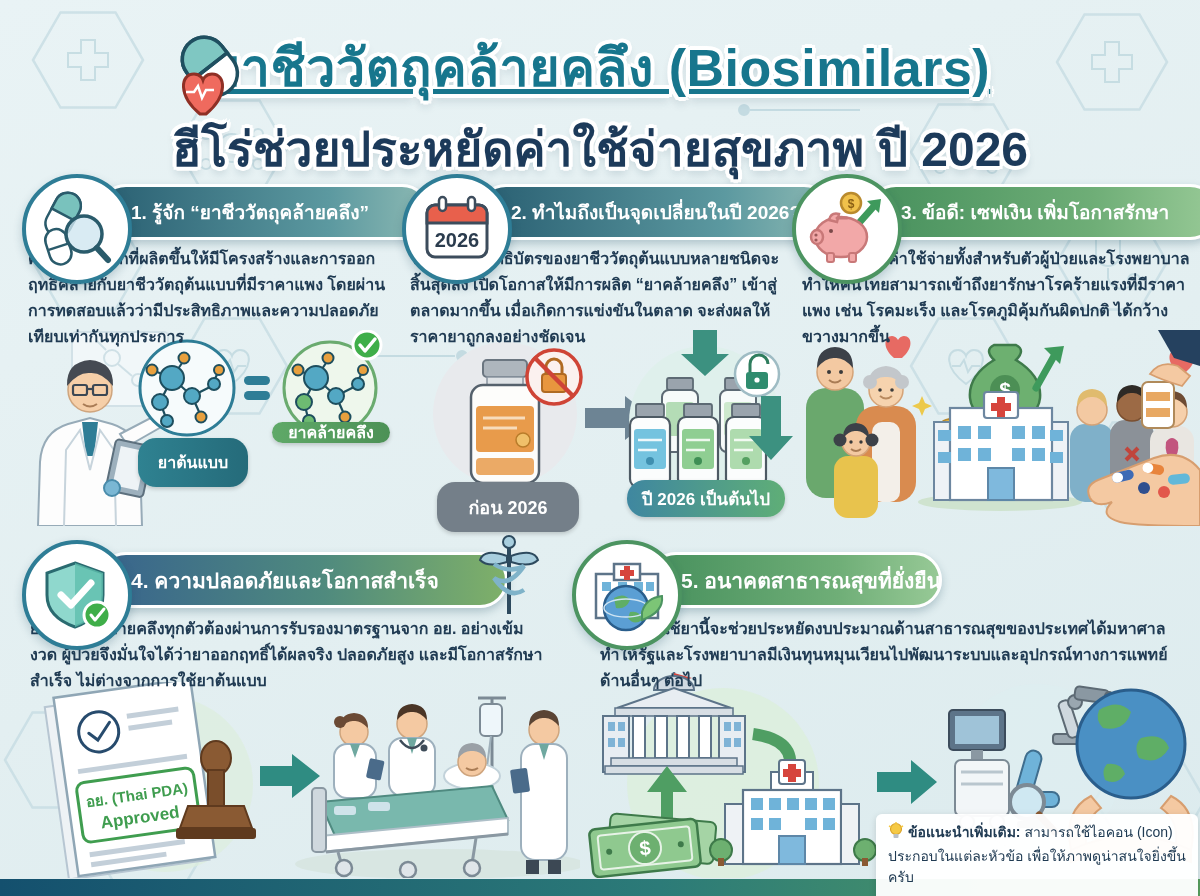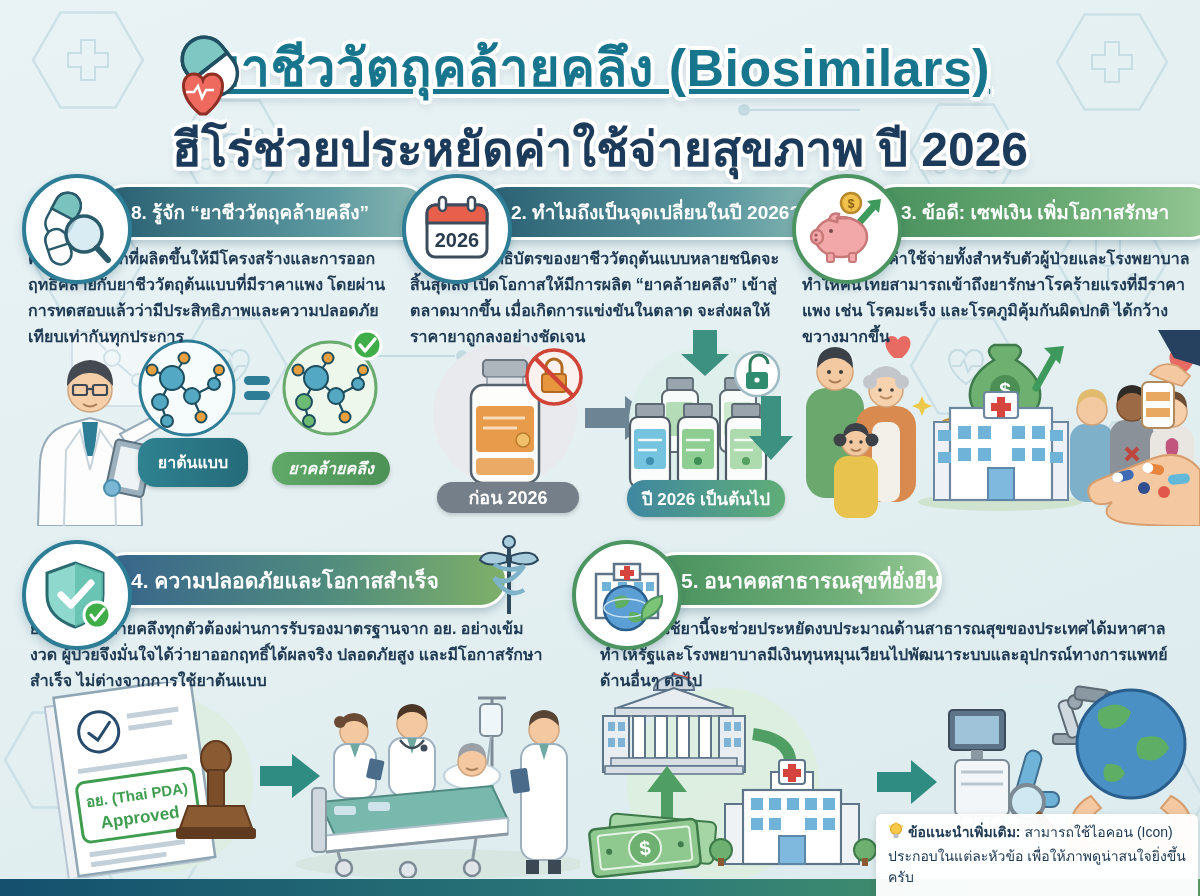--- a/index.html
+++ b/index.html
@@ -162,21 +162,21 @@
       </g>
       <g transform="rotate(-18 22 52)">
         <rect x="8" y="38" width="22" height="36" rx="11" fill="#fff" stroke="#2a5b6b" stroke-width="2.5"></rect>
         <line x1="8" y1="56" x2="30" y2="56" stroke="#2a5b6b" stroke-width="2.5"></line>
       </g>
       <circle cx="46" cy="44" r="18" fill="#cfe6f0" fill-opacity=".8" stroke="#2a5b6b" stroke-width="3.5"></circle>
       <line x1="59" y1="58" x2="70" y2="70" stroke="#2a5b6b" stroke-width="6" stroke-linecap="round"></line>
     </svg>
   </div>
   <div class="sec-pill grad-teal" style="left:98px;top:184px;width:296px;">
-    <span>8. รู้จัก “ยาชีววัตถุคล้ายคลึง”</span>
+    <span>1. รู้จัก “ยาชีววัตถุคล้ายคลึง”</span>
   </div>
   <div class="body-text" style="left:28px;top:246px;width:372px;">คือยาทางเลือกที่ผลิตขึ้นให้มีโครงสร้างและการออกฤทธิ์คล้ายกับยาชีววัตถุต้นแบบที่มีราคาแพง โดยผ่านการทดสอบแล้วว่ามีประสิทธิภาพและความปลอดภัยเทียบเท่ากันทุกประการ</div>
 
   <div class="sec-icon" style="left:402px;top:174px;">
     <svg width="76" height="76" viewBox="0 0 76 76">
       <rect x="8" y="14" width="60" height="52" rx="8" fill="#fff" stroke="#3c4c5c" stroke-width="3"></rect>
       <path d="M8,22 a8,8 0 0 1 8,-8 h44 a8,8 0 0 1 8,8 v10 H8 Z" fill="#e8604c" stroke="#3c4c5c" stroke-width="3"></path>
       <rect x="20" y="6" width="7" height="14" rx="3.5" fill="#fff" stroke="#3c4c5c" stroke-width="2.5"></rect>
       <rect x="49" y="6" width="7" height="14" rx="3.5" fill="#fff" stroke="#3c4c5c" stroke-width="2.5"></rect>
       <text x="38" y="56" text-anchor="middle" font-size="20" font-weight="bold" fill="#2b3c4e">2026</text>
@@ -286,21 +286,21 @@
         <circle cx="343" cy="40" r="5" fill="#e8a03e" stroke="#1d4e5e" stroke-width="2"></circle>
         <circle cx="325" cy="87" r="5.5" fill="#e8a03e" stroke="#1d4e5e" stroke-width="2"></circle>
         <circle cx="289" cy="91" r="6" fill="#6dbb72" stroke="#1d4e5e" stroke-width="2"></circle>
       </g>
       <g>
         <circle cx="347" cy="15" r="14" fill="#3fae49" stroke="#fff" stroke-width="3"></circle>
         <polyline points="340,15 345,21 355,9" fill="none" stroke="#fff" stroke-width="3.5" stroke-linecap="round" stroke-linejoin="round"></polyline>
       </g>
     </svg>
     <div class="mini-pill" style="left:118px;top:108px;width:110px;height:49px;background:linear-gradient(90deg,#2f8291,#256b7a);">ยาต้นแบบ</div>
-    <div class="mini-pill" style="left:252px;top:122px;width:118px;height:33px;background:linear-gradient(90deg,#5fa968,#4c9156);font-style:italic;">ยาคล้ายคลึง</div>
+    <div class="mini-pill" style="left:252px;top:92px;width:118px;height:21px;background:linear-gradient(90deg,#5fa968,#4c9156);">ยาคล้ายคลึง</div>
   </div>
 
   <div class="scene" style="left:405px;top:330px;width:390px;height:196px;">
     <svg width="390" height="196" viewBox="0 0 390 196">
       <circle cx="100" cy="84" r="72" fill="#e8eaed"></circle>
       <g>
         <rect x="78" y="30" width="44" height="17" rx="4" fill="#aeb6bd" stroke="#6b7680" stroke-width="2"></rect>
         <rect x="82" y="47" width="36" height="9" fill="#dfe3e6" stroke="#8a95a0" stroke-width="1.5"></rect>
         <rect x="66" y="55" width="68" height="98" rx="12" fill="#fdfdfb" stroke="#55616c" stroke-width="2.5"></rect>
         <rect x="71" y="76" width="58" height="46" rx="4" fill="#e89b4b"></rect>
@@ -355,21 +355,21 @@
       </g>
       <polygon points="288,0 312,0 312,24 324,24 300,46 276,24 288,24" fill="#3c9180"></polygon>
       <g>
         <circle cx="352" cy="44" r="22" fill="#fff" stroke="#9fbcc4" stroke-width="2.5"></circle>
         <path d="M345,42 v-8 a9,9 0 0 1 18,0" fill="none" stroke="#2f7d5e" stroke-width="3"></path>
         <rect x="341" y="42" width="22" height="17" rx="3" fill="#2f8c6e"></rect>
         <circle cx="352" cy="50" r="2.6" fill="#fff"></circle>
       </g>
       <polygon points="356,66 376,66 376,106 388,106 366,130 344,106 356,106" fill="#3c9180"></polygon>
     </svg>
-    <div class="mini-pill" style="left:32px;top:152px;width:142px;height:31px;background:#747f89;font-size:18px;">ก่อน 2026</div>
+    <div class="mini-pill" style="left:32px;top:152px;width:142px;height:50px;background:#747f89;font-size:18px;">ก่อน 2026</div>
     <div class="mini-pill" style="left:222px;top:150px;width:158px;height:37px;background:linear-gradient(90deg,#3f87a0,#5fae77);font-size:17px;">ปี 2026 เป็นต้นไป</div>
   </div>
 
   <div class="scene" style="left:798px;top:330px;width:402px;height:196px;">
     <svg width="402" height="196" viewBox="0 0 402 196">
       <g>
         <rect x="8" y="58" width="58" height="110" rx="20" fill="#6aa86d"></rect>
         <circle cx="37" cy="42" r="18" fill="#f3c9a2" stroke="#d5a377" stroke-width="1.5"></circle>
         <path d="M19,38 Q19,18 37,17 Q55,18 55,38 Q46,27 37,28 Q28,27 19,38 Z" fill="#3c4148"></path>
         <circle cx="31" cy="42" r="2" fill="#3a3a3a"></circle>

